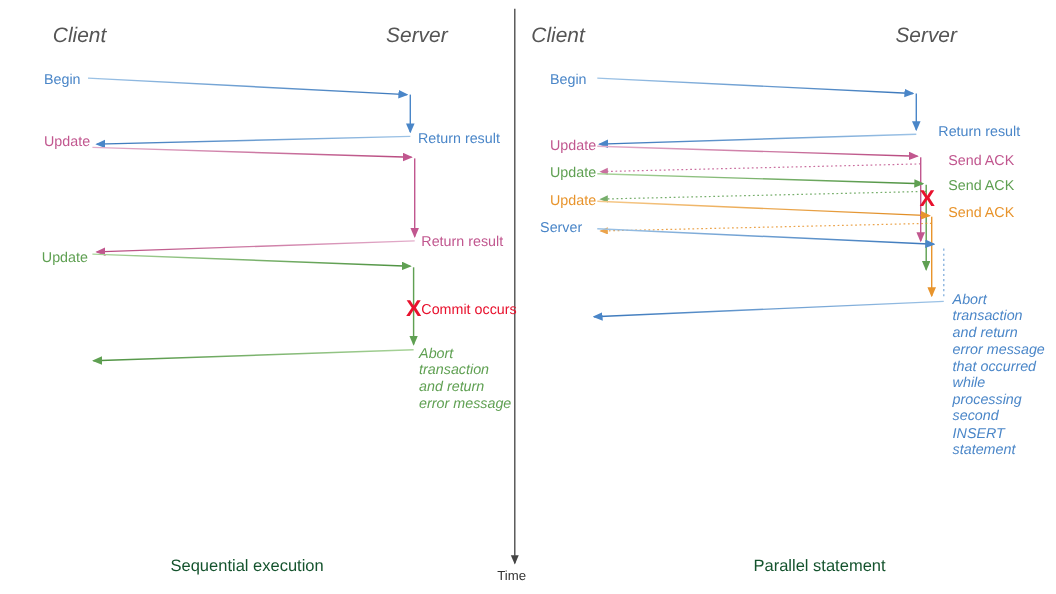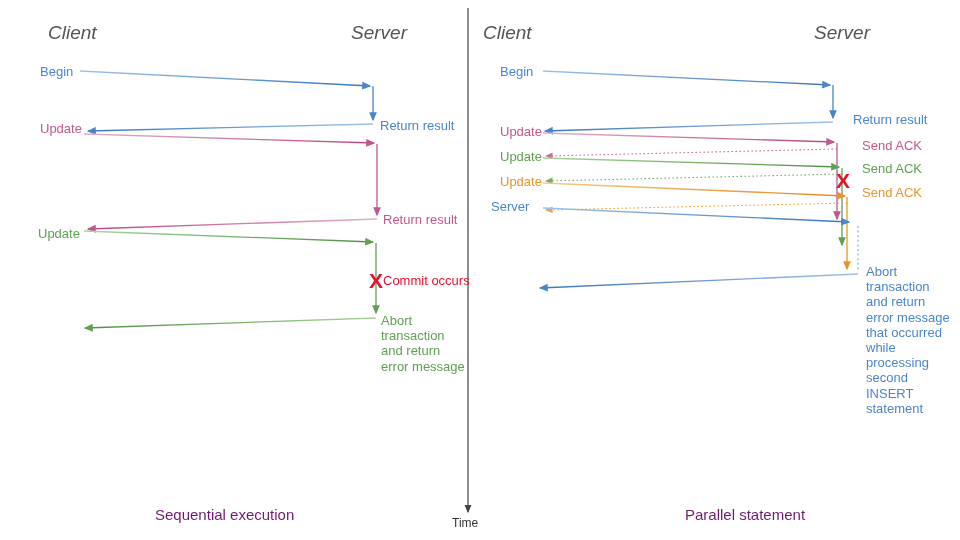--- a/index.html
+++ b/index.html
@@ -30,35 +30,36 @@
     white-space: pre;
     letter-spacing: 0px;
   }
   .actor {
     font-style: italic;
     font-size: 19px;
     color: #555555;
   }
   .caption {
     font-size: 15px;
-    color: #701a75;
+    color: #14532d;
   }
   .axis-label {
     font-size: 12px;
     color: #333333;
   }
   .err-x {
     font-size: 21px;
     font-weight: bold;
     color: #e8112d;
     font-family: "Liberation Sans", sans-serif;
   }
   .multiline {
     white-space: pre-line;
     line-height: 15.2px;
+    font-style: italic;
   }
 </style>
 </head>
 <body>
 
 <div id="canvas">
 
   <svg class="layer" viewBox="0 0 960 540" xmlns="http://www.w3.org/2000/svg">
     <defs>
       <marker id="ah-blue" markerWidth="7" markerHeight="7" refX="6" refY="3" orient="auto">

